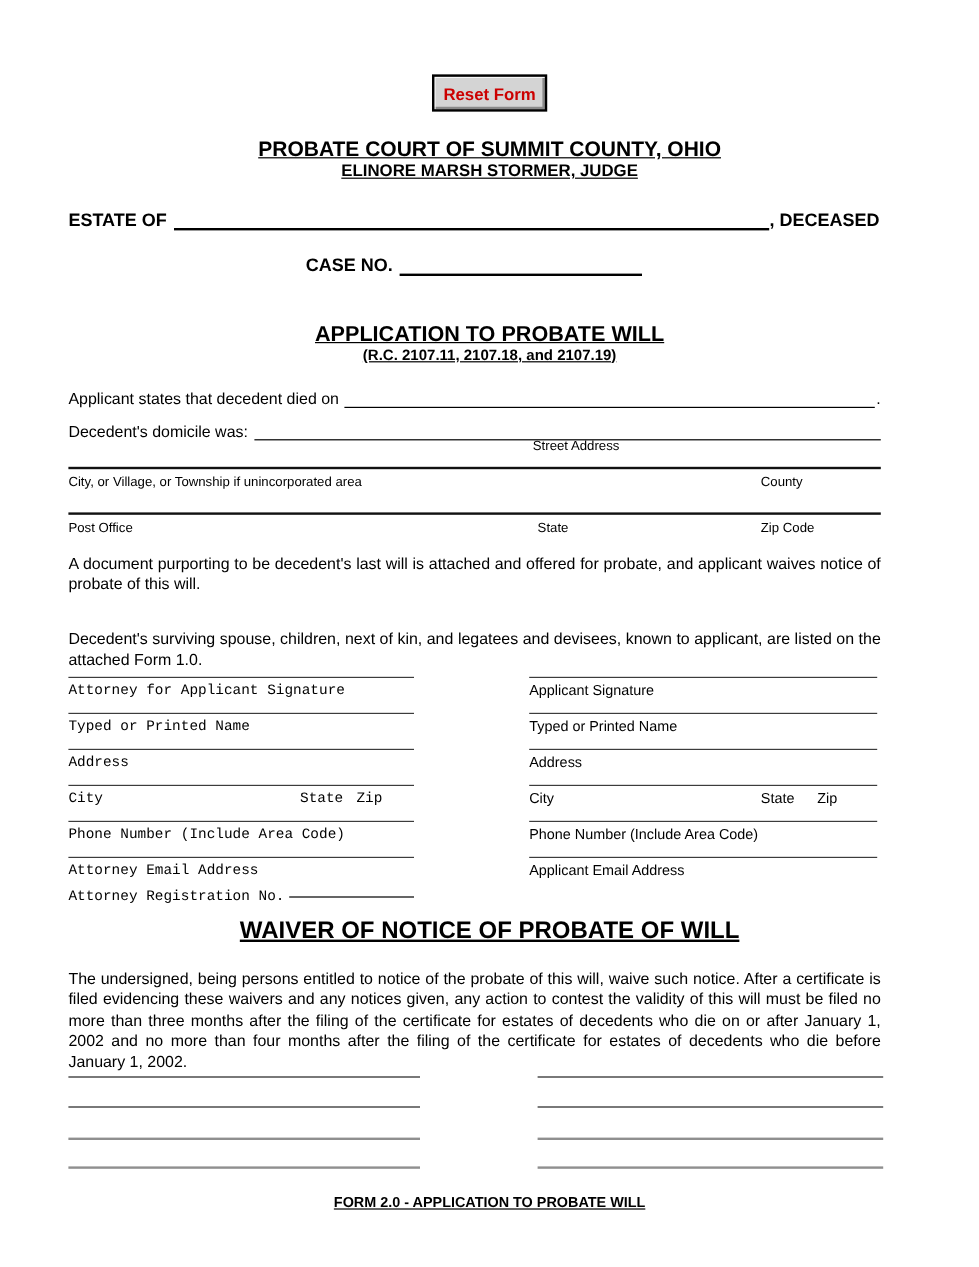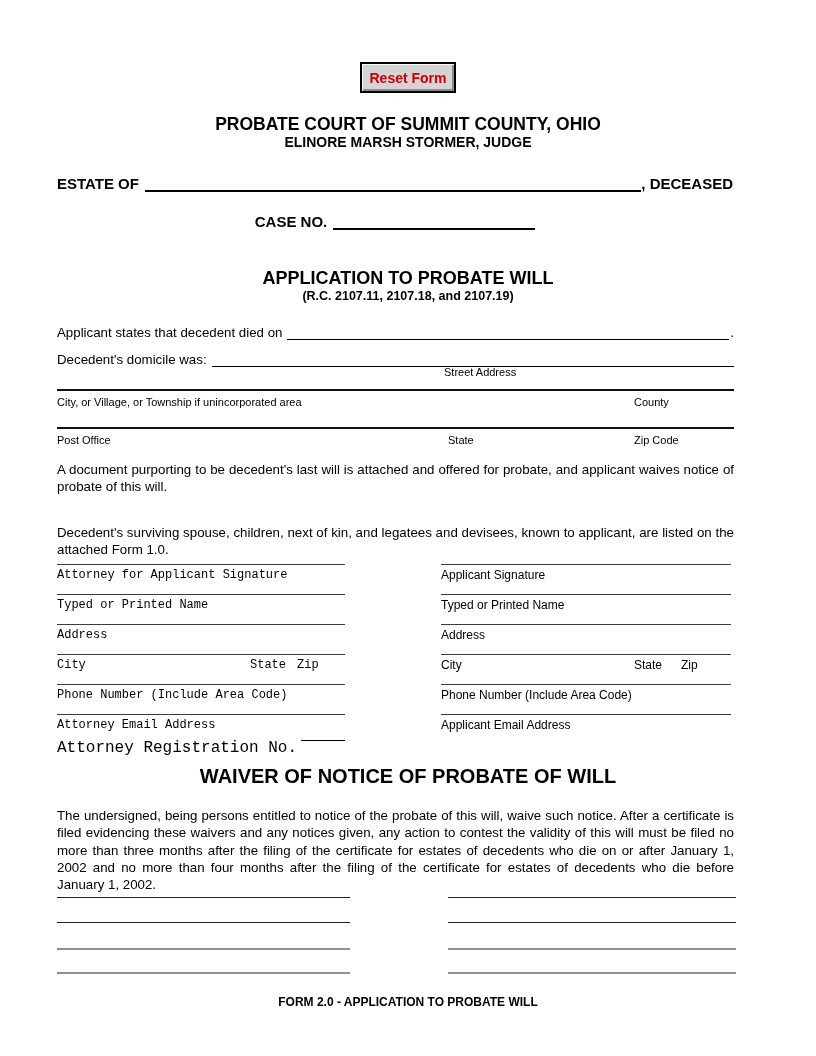--- a/index.html
+++ b/index.html
@@ -2,21 +2,21 @@
 <html><head>
 <meta charset="utf-8">
 <style>
   html,body { margin:0; padding:0; background:#e8e8e8; }
   .page {
     position:relative; width:816px; height:1056px; margin:0 auto;
     background:#ffffff; color:#000;
     font-family:"Liberation Sans", sans-serif;
     overflow:hidden;
   }
-  .centered { position:absolute; left:0; width:816px; text-align:center; }
+  .centered { position:absolute; left:0; width:816px; text-align:center;text-decoration:underline; }
 
   
   .reset-btn {
     position:absolute; left:360px; top:62px; width:96px; height:31px;
     background:#d4d4d4; border:2px solid #000;
     box-shadow: inset 1px 1px 0 #f8f8f8, inset -2px -2px 0 #8a8a8a;
     color:#cc0000; font-family:"Liberation Sans", sans-serif;
     font-weight:bold; font-size:14px; padding:0; cursor:pointer;
   }
 
@@ -50,21 +50,21 @@
   .para { position:absolute; left:57px; width:677px; margin:0; font-size:13.3px; line-height:17.3px; text-align:justify; }
 
   
   .sig-col { position:absolute; top:564px; }
   .sig-left { left:57px; width:288px;font-family:Liberation Mono, monospace; }
   .sig-right { left:441px; width:290px; }
   .sig-row { box-sizing:border-box; height:30px; border-top:1px solid #3c3c3c; padding-top:3px; font-size:12px; position:relative; }
   .sig-row.short { height:auto; min-height:17px; }
   .csz-state { position:absolute; left:193px; top:3px; }
   .csz-zip { position:absolute; left:240px; top:3px; }
-  .reg-row { display:flex; align-items:flex-start; margin-top:7px; height:15px; font-size:16px; }
+  .reg-row { display:flex; align-items:center; margin-top:7px; height:15px; font-size:12px; }
   .reg-row .lbl { margin-right:4px; white-space:nowrap; }
 
   .waiver-title { top:765px; font-size:20px; font-weight:bold; }
 
   .wline { position:absolute; height:0; }
   .wline.dark { border-top:1px solid #222; }
   .wline.gray { border-top:2px solid #8f8f8f; }
   .wl-left { left:57px; width:293px; }
   .wl-right { left:448px; width:288px; }
 

